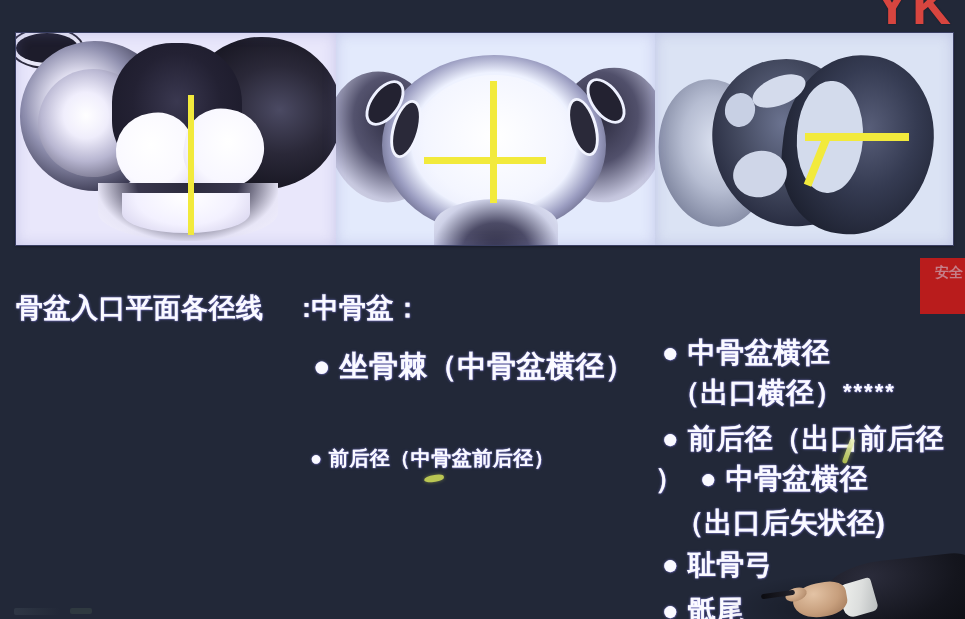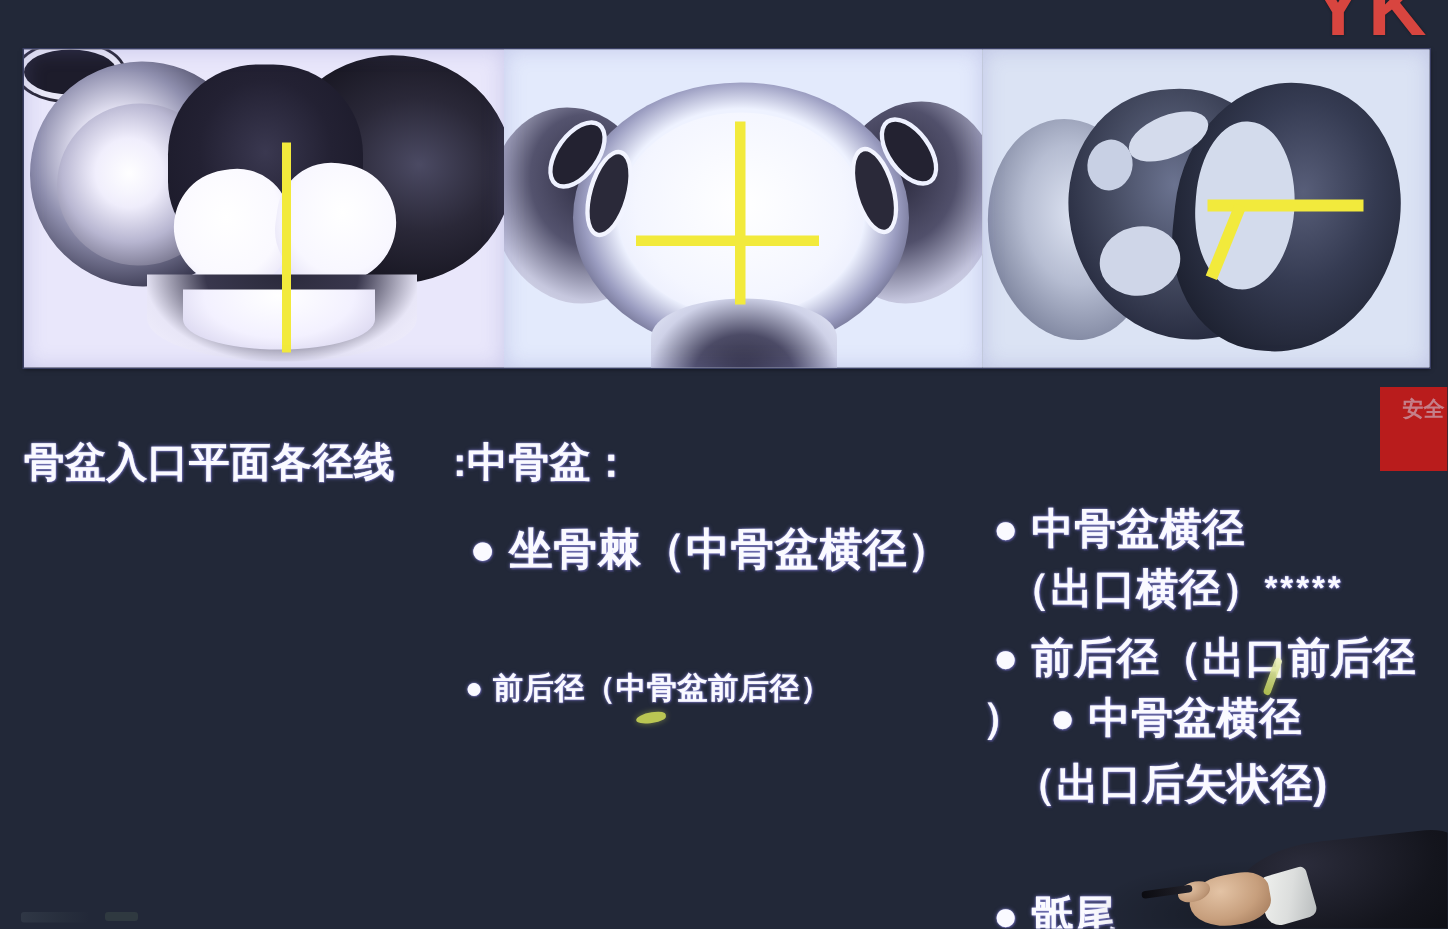--- a/index.html
+++ b/index.html
@@ -344,20 +344,21 @@
     <div class="txt c2-i3">● 前后径（中骨盆前后径）</div>
 
     <div class="txt c3-i1">● 中骨盆横径</div>
     <div class="txt c3-i1b">
       <span>（出口横径）</span><span class="stars">*****</span>
     </div>
     <div class="txt c3-i2">● 前后径（出口前后径</div>
     <div class="txt c3-i2b">）</div>
     <div class="txt c3-i3">● 中骨盆横径</div>
     <div class="txt c3-i3b">（出口后矢状径)</div>
+    <div class="txt c3-i4">● 耻骨弓</div>
     <div class="txt c3-i5">● 骶尾</div>
   </div>
 
   <div class="mark mark-1"></div>
   <div class="mark mark-2"></div>
 
   <div class="edge-box">
     <div class="glyph">安全</div>
   </div>
 

